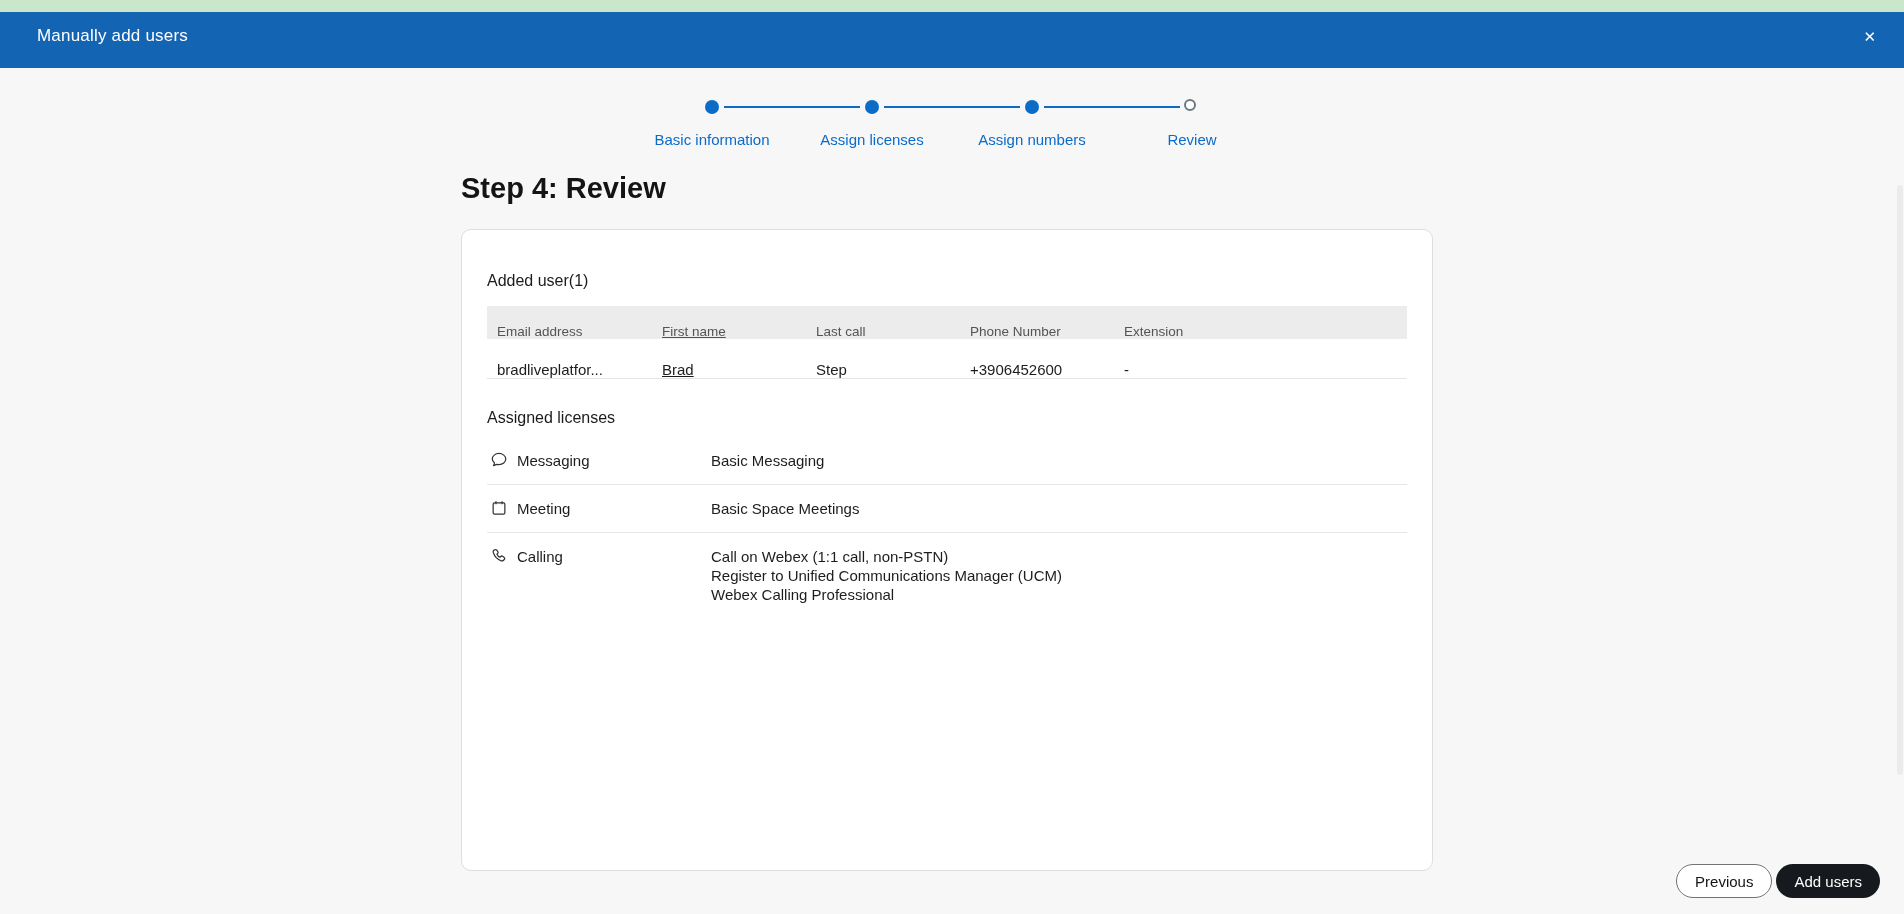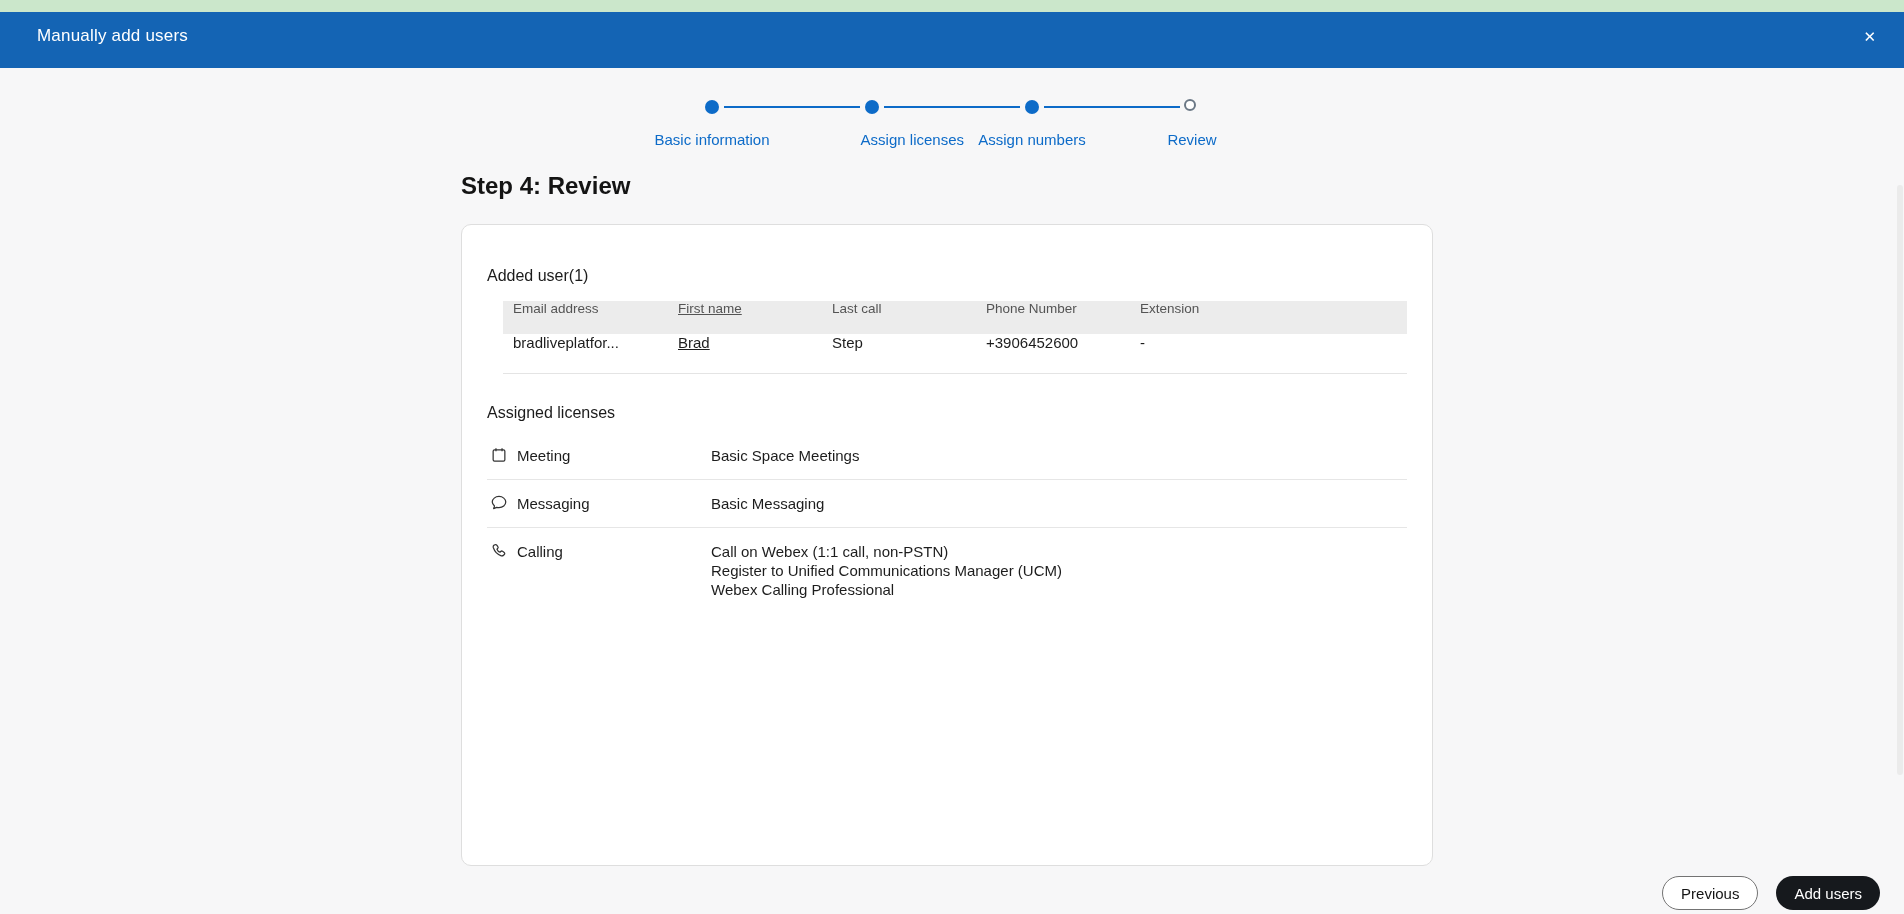--- a/index.html
+++ b/index.html
@@ -39,56 +39,56 @@
   }
   .dot-0 { left: 73px; } .dot-1 { left: 233px; } .dot-2 { left: 393px; }
   .step-dot.current {
     left: 552px; top: 11px; width: 12px; height: 12px;
     background: #fff; border: 2px solid #6b7886;
   }
   .step-label {
     position: absolute; top: 43px; width: 160px; text-align: center;
     font-size: 15px; color: var(--accent, #0d6bc8); cursor: pointer;
   }
-  .label-0 { left: 0; } .label-1 { left: 172px; text-align: right; } .label-2 { left: 320px; } .label-3 { left: 480px; }
-
-  
-  .page-heading { margin: 10px 0 0 461px; font-size: 24px; font-weight: 700; color: #141414; }
+  .label-0 { left: 0; } .label-1 { left: 160px; } .label-2 { left: 320px; } .label-3 { left: 480px; }
+
+  
+  .page-heading { margin: 10px 0 0 461px; font-size: 29px; font-weight: 700; color: #141414; }
 
   
   .card {
     margin: 24px 0 0 461px; width: 972px; height: 642px;
     background: #fff; border: 1px solid #dedede; border-radius: 10px;
     padding: 42px 25px 5px 25px;
   }
   .section-title { font-size: 16px; color: #1b1b1b; font-weight: 400; }
 
   
   .utable { margin-top: 16px; font-size: 15px; }
-  .trow { display: flex; align-items: flex-start; margin-left: 16px; }
+  .trow { display: flex; align-items: flex-end; }
   .thead-row { background: #ececec; height: 33px; color: #545454; font-size: 13.5px; }
   .tdata-row { height: 40px; border-bottom: 1px solid #e4e4e4; color: #1d1d1d; }
   .cell { padding-left: 10px; white-space: nowrap; overflow: hidden; }
   .c0 { width: 165px; } .c1 { width: 154px; text-decoration: underline; } .c2 { width: 154px; } .c3 { width: 154px; } .c4 { flex: 1; }
 
   
   .licenses { margin-top: 30px; }
   .lic-list { margin-top: 10px; }
   .lic-row {
     display: flex; align-items: flex-start; padding: 14px 0;
     border-bottom: 1px solid #e6e6e6; font-size: 15px; color: #1d1d1d;
   }
   .lic-row:last-child { border-bottom: none; }
   .lic-label { width: 224px; display: flex; align-items: center; gap: 9px; padding-left: 3px; }
   .lic-icon { width: 18px; height: 18px; display: inline-flex; flex: none; }
   .lic-icon svg { width: 18px; height: 18px; }
   .lic-values .val-line { line-height: 19px; }
 
   
-  .footer { position: absolute; right: 24px; bottom: 4px; display: flex; gap: 18px; align-items: center; }
+  .footer { position: absolute; right: 24px; bottom: 16px; display: flex; gap: 4px; align-items: center; }
   .btn {
     height: 34px; padding: 0 18px; border-radius: 17px;
     font-size: 15px; font-family: inherit; cursor: pointer;
   }
   .btn-prev { background: #fff; border: 1px solid #737373; color: #141414; }
   .btn-add  { background: var(--button_dark, #16191d); border: none; color: #fff; }
 
   
   .scrollbar { position: absolute; right: 1px; top: 185px; width: 6px; height: 590px; background: #ebebeb; border-radius: 3px; }
 </style>
@@ -143,43 +143,43 @@
 
   <div class="licenses">
     <div class="section-title">Assigned licenses</div>
 
     <div class="lic-list">
 
       <div class="lic-row">
         <div class="lic-label">
           <span class="lic-icon">
             <svg viewBox="0 0 16 16" fill="none" stroke="#333" stroke-width="1.1" stroke-linejoin="round">
+              <path d="M8 2.2c3.3 0 6 2.2 6 5s-2.7 5-6 5c-.7 0-1.4-.1-2-.3L3.2 13l.8-2.4C3 9.7 2 8.5 2 7.2c0-2.8 2.7-5 6-5z"></path>
+            </svg>
+          </span>
+          <span>Messaging</span>
+        </div>
+        <div class="lic-values">
+          <div class="val-line">Basic Messaging</div>
+        </div>
+      </div>
+
+      <div class="lic-row">
+        <div class="lic-label">
+          <span class="lic-icon">
+            <svg viewBox="0 0 16 16" fill="none" stroke="#333" stroke-width="1.1" stroke-linejoin="round">
               <rect x="2.8" y="3.5" width="10.4" height="10" rx="1.2"></rect>
               <line x1="5.3" y1="2" x2="5.3" y2="4.6"></line>
               <line x1="10.7" y1="2" x2="10.7" y2="4.6"></line>
             </svg>
           </span>
           <span>Meeting</span>
         </div>
         <div class="lic-values">
           <div class="val-line">Basic Space Meetings</div>
-        </div>
-      </div>
-
-      <div class="lic-row">
-        <div class="lic-label">
-          <span class="lic-icon">
-            <svg viewBox="0 0 16 16" fill="none" stroke="#333" stroke-width="1.1" stroke-linejoin="round">
-              <path d="M8 2.2c3.3 0 6 2.2 6 5s-2.7 5-6 5c-.7 0-1.4-.1-2-.3L3.2 13l.8-2.4C3 9.7 2 8.5 2 7.2c0-2.8 2.7-5 6-5z"></path>
-            </svg>
-          </span>
-          <span>Messaging</span>
-        </div>
-        <div class="lic-values">
-          <div class="val-line">Basic Messaging</div>
         </div>
       </div>
 
       <div class="lic-row">
         <div class="lic-label">
           <span class="lic-icon">
             <svg viewBox="0 0 16 16" fill="none" stroke="#333" stroke-width="1.1" stroke-linejoin="round">
               <path d="M4.2 2.6c.5-.5 1.3-.5 1.8.1l1 1.4c.4.5.3 1.2-.2 1.7l-.6.6c.4 1 1.7 2.3 2.7 2.7l.6-.6c.5-.5 1.2-.6 1.7-.2l1.4 1c.6.5.7 1.3.1 1.8l-.7.7c-.5.5-1.3.7-2 .5-1.7-.6-3.2-1.6-4.5-2.9S3.5 6.6 2.9 4.9c-.2-.7 0-1.5.5-2z"></path>
             </svg>
           </span>

